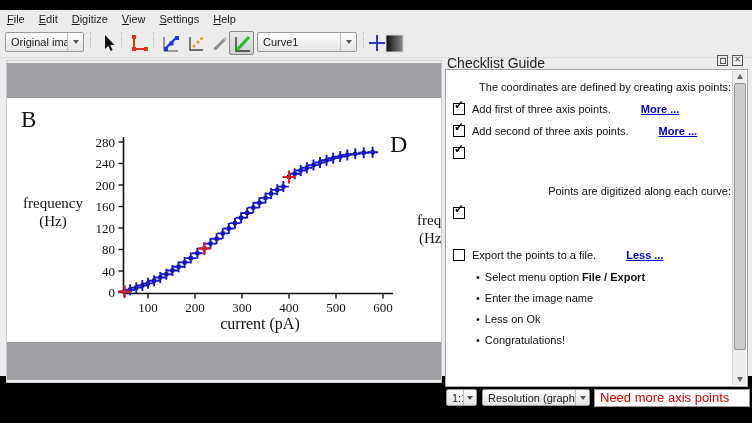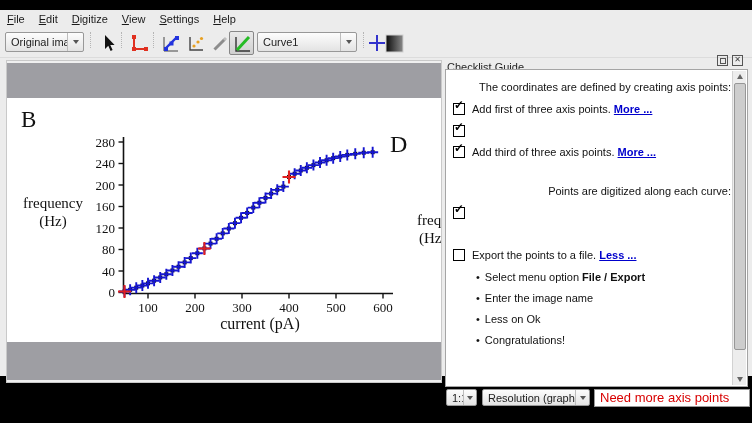--- a/index.html
+++ b/index.html
@@ -27,37 +27,37 @@
         border-radius:2px;display:flex;align-items:center;justify-content:center;}
   .tbtn.selected{background:linear-gradient(#e9e9e9,#cfcfcf);border:1px solid #878787;}
 
   
   .graphview{position:absolute;left:6px;top:50px;width:434px;height:321px;
              background:#f0f0f0;border:1px solid #c9c9c9;overflow:hidden;}
   .graphview svg{display:block;}
 
   
   .dock{position:absolute;left:443px;top:43px;width:307px;height:334px;}
-  .dock-title{position:absolute;left:4px;top:8px;font-size:11px;color:#1f1f1f;}
+  .dock-title{position:absolute;left:4px;top:2px;font-size:14px;color:#1f1f1f;}
   .dock-btn{position:absolute;top:2px;width:9px;height:9px;}
   .float-btn{right:22px;border:1px solid #555;}
   .float-btn:after{content:"";position:absolute;left:2px;top:2px;width:4px;height:4px;border:1px solid #555;}
   .close-btn{right:7px;border:1px solid #555;font-size:8px;line-height:8px;text-align:center;color:#444;}
   .dock-content{position:absolute;left:2px;top:16px;right:2px;bottom:0;background:#fff;
                 border:1px solid #a5a5a5;overflow:hidden;}
   .cl-text{position:absolute;left:0;top:0;right:14px;bottom:0;overflow:hidden;
            padding:6px 2px 0 7px;font-size:11px;color:#111;}
   .cl-para{margin:4px 0 6px 0;line-height:14px;text-align:right;}
   .cl-item{margin:9px 0;display:flex;align-items:flex-start;line-height:13px;}
   .cbox{position:relative;flex:0 0 auto;width:10px;height:10px;border:1.5px solid #000;
         margin:0 7px 0 0;background:#fff;}
   .cbox .tick{position:absolute;left:0px;top:-5px;font-size:12px;font-weight:bold;color:#000;}
   .cl-bullet{margin:8px 0 8px 23px;line-height:13px;}
   .cl-gap{height:12px;}
-  .cl-link{color:#0000cc;text-decoration:underline;font-weight:bold;cursor:pointer;}
+  .cl-link{color:#0000cc;text-decoration:underline;font-weight:bold;cursor:pointer;margin-left:27px;}
   .cl-b{font-weight:bold;}
   .bullet-mark{margin-right:5px;}
 
   
   .sbar{position:absolute;right:1px;top:1px;bottom:1px;width:13px;background:#ededed;
         border-left:1px solid #d2d2d2;}
   .sarrow{position:absolute;left:0;width:13px;height:11px;display:flex;align-items:center;justify-content:center;}
   .sarrow.up{top:0;} .sarrow.down{bottom:0;}
   .tri-up{width:0;height:0;border-left:3.5px solid transparent;border-right:3.5px solid transparent;border-bottom:5px solid #666;}
   .tri-down{width:0;height:0;border-left:3.5px solid transparent;border-right:3.5px solid transparent;border-top:5px solid #666;}
@@ -308,26 +308,26 @@
           <div class="cl-item">
             <span class="cbox">
               <span class="tick">✓</span>
             </span>
             <span>Add first of three axis points. <span class="cl-link">More ...</span></span>
           </div>
           <div class="cl-item">
             <span class="cbox">
               <span class="tick">✓</span>
             </span>
+            <span>Add second of three axis points. <span class="cl-link">More ...</span></span>
           </div>
           <div class="cl-item">
             <span class="cbox">
               <span class="tick">✓</span>
             </span>
-            <span>Add third of three axis points. <span class="cl-link">More ...</span></span>
           </div>
           <div class="cl-gap"></div>
           <div class="cl-para"><span>Points are digitized along each curve:</span></div>
           <div class="cl-item">
             <span class="cbox">
               <span class="tick">✓</span>
             </span>
           </div>
           <div class="cl-gap"></div>
           <div class="cl-item">

